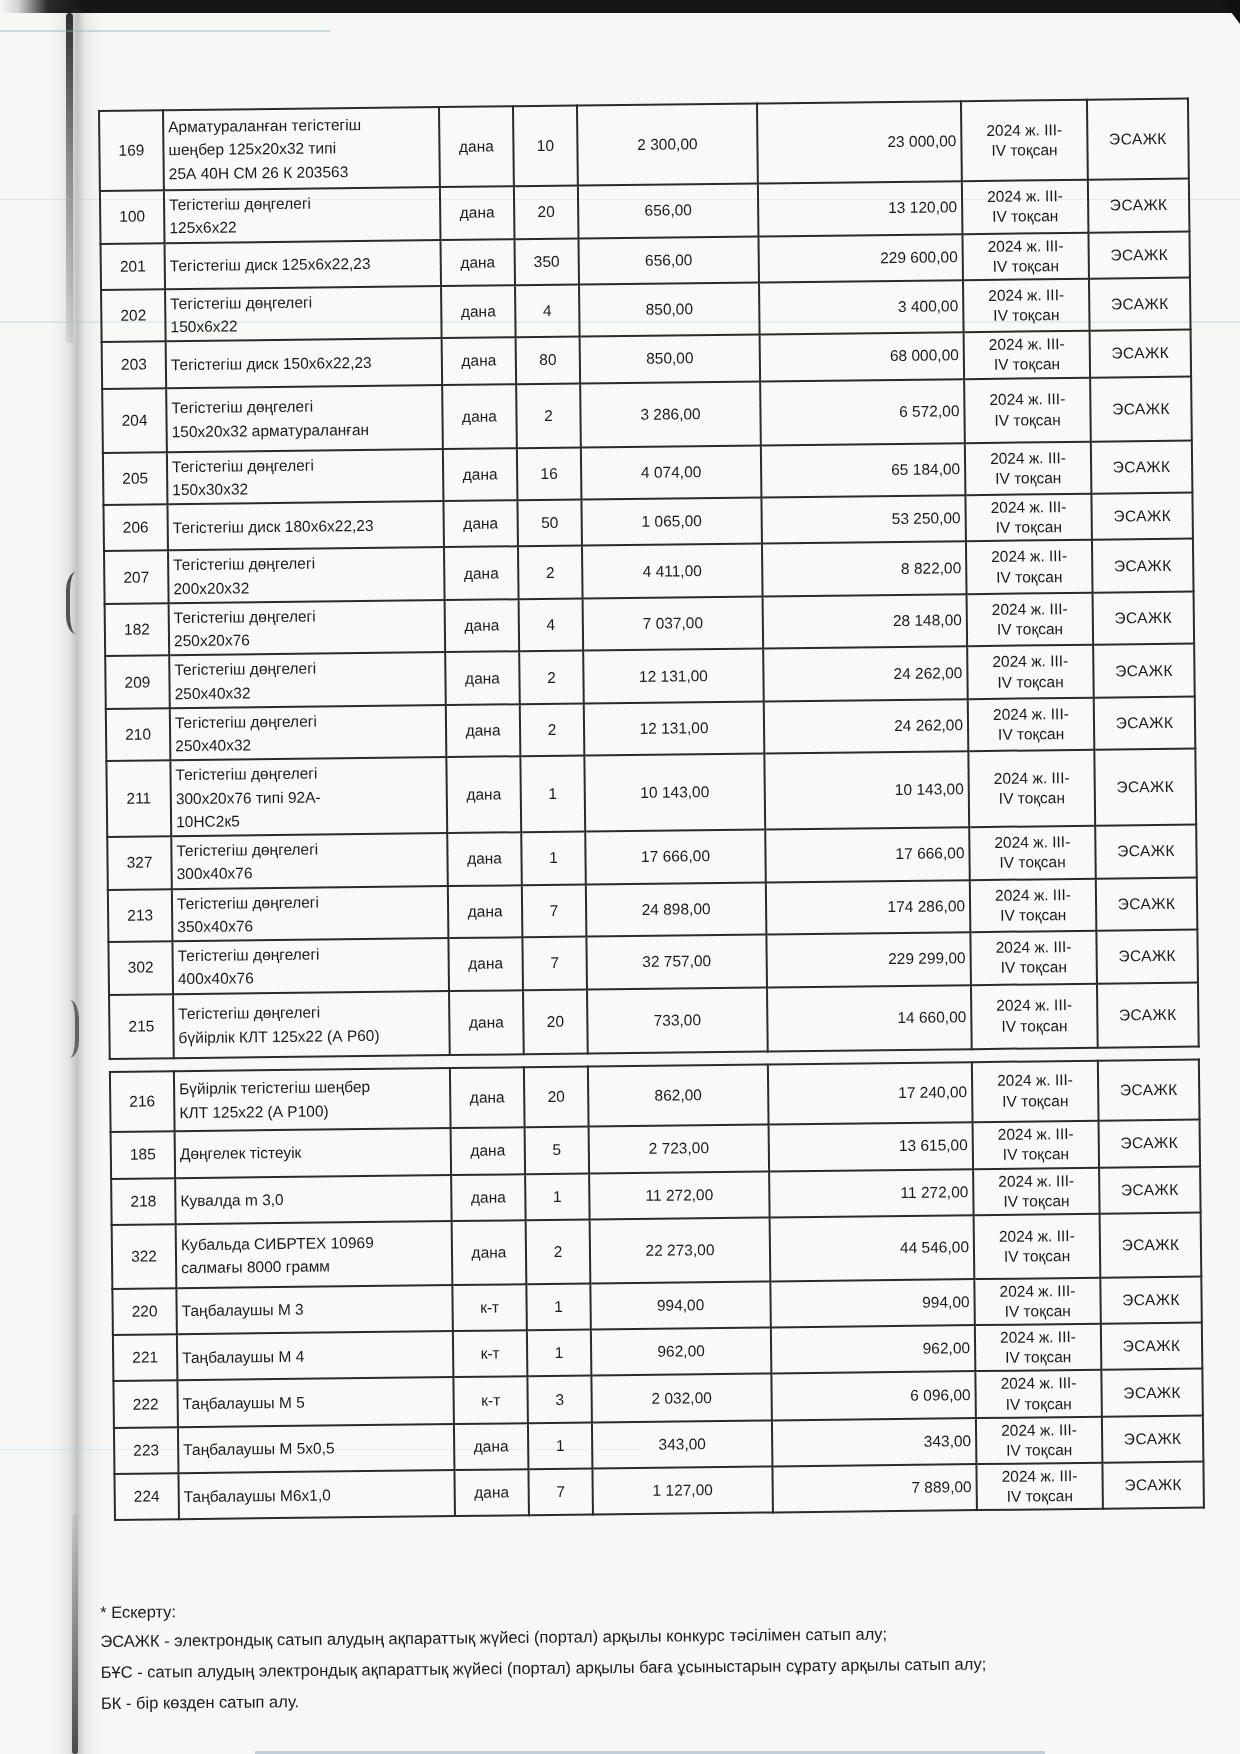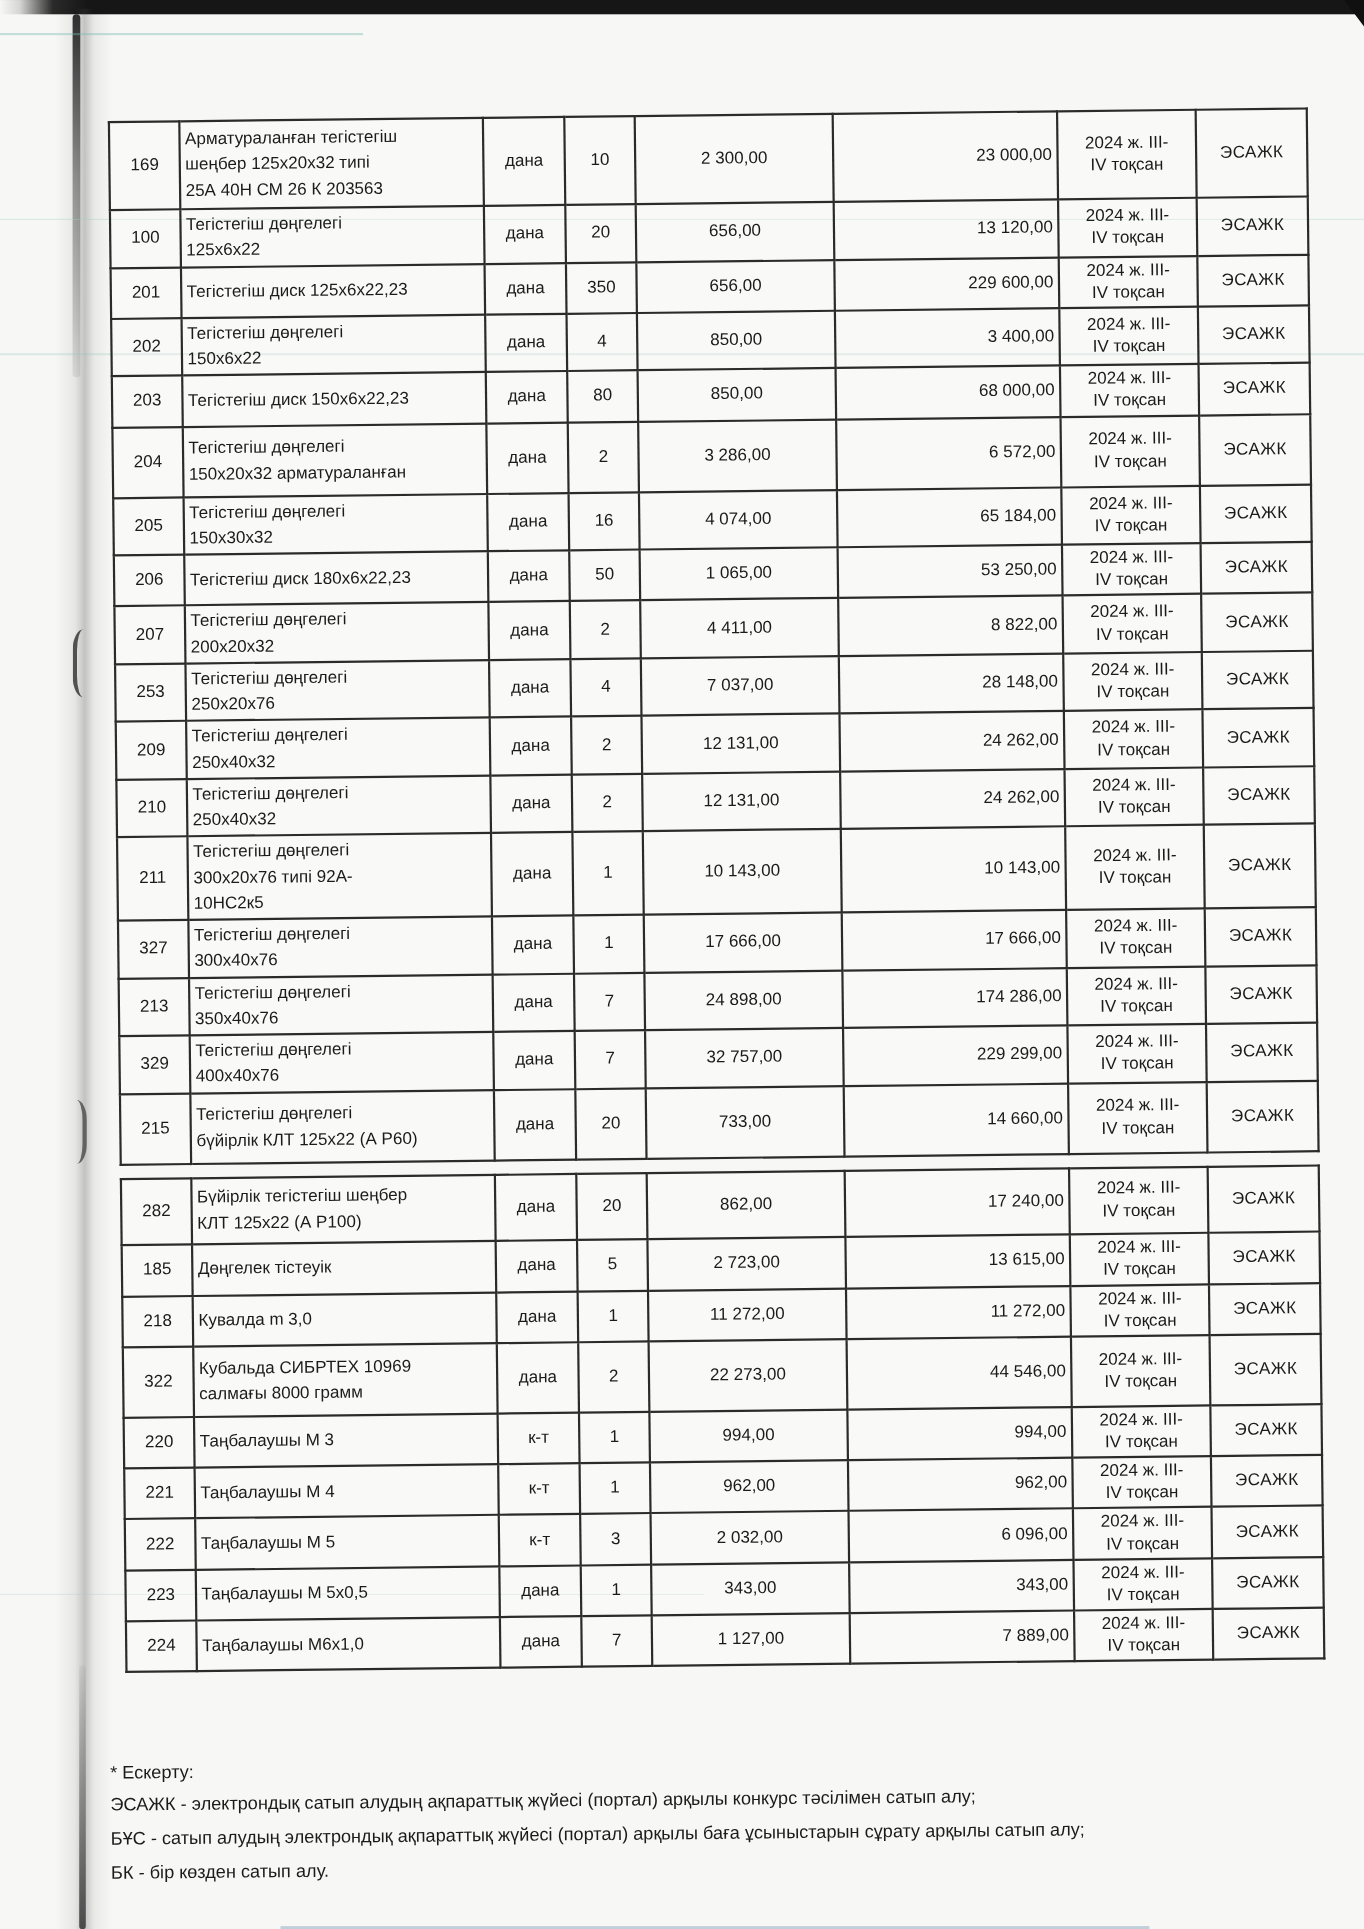--- a/index.html
+++ b/index.html
@@ -239,21 +239,21 @@
           <td class="c-unit">дана</td>
           <td class="c-qty">2</td>
           <td class="c-price">4 411,00</td>
           <td class="c-total">8 822,00</td>
           <td class="c-period">2024 ж. III-
 IV тоқсан</td>
           <td class="c-method">ЭСАЖК</td>
         </tr>
 
         <tr class="r208">
-          <td class="c-no">253</td>
+          <td class="c-no">182</td>
           <td class="c-name">Тегістегіш дөңгелегі
 250х20х76</td>
           <td class="c-unit">дана</td>
           <td class="c-qty">4</td>
           <td class="c-price">7 037,00</td>
           <td class="c-total">28 148,00</td>
           <td class="c-period">2024 ж. III-
 IV тоқсан</td>
           <td class="c-method">ЭСАЖК</td>
         </tr>
@@ -318,21 +318,21 @@
           <td class="c-unit">дана</td>
           <td class="c-qty">7</td>
           <td class="c-price">24 898,00</td>
           <td class="c-total">174 286,00</td>
           <td class="c-period">2024 ж. III-
 IV тоқсан</td>
           <td class="c-method">ЭСАЖК</td>
         </tr>
 
         <tr class="r214">
-          <td class="c-no">329</td>
+          <td class="c-no">302</td>
           <td class="c-name">Тегістегіш дөңгелегі
 400х40х76</td>
           <td class="c-unit">дана</td>
           <td class="c-qty">7</td>
           <td class="c-price">32 757,00</td>
           <td class="c-total">229 299,00</td>
           <td class="c-period">2024 ж. III-
 IV тоқсан</td>
           <td class="c-method">ЭСАЖК</td>
         </tr>
@@ -346,21 +346,21 @@
           <td class="c-price">733,00</td>
           <td class="c-total">14 660,00</td>
           <td class="c-period">2024 ж. III-
 IV тоқсан</td>
           <td class="c-method">ЭСАЖК</td>
         </tr>
       <tr class="spacer-row">
           <td colspan="8"></td>
         </tr>
         <tr class="r216">
-          <td class="c-no">282</td>
+          <td class="c-no">216</td>
           <td class="c-name">Бүйірлік тегістегіш шеңбер
 КЛТ 125х22 (А Р100)</td>
           <td class="c-unit">дана</td>
           <td class="c-qty">20</td>
           <td class="c-price">862,00</td>
           <td class="c-total">17 240,00</td>
           <td class="c-period">2024 ж. III-
 IV тоқсан</td>
           <td class="c-method">ЭСАЖК</td>
         </tr>

